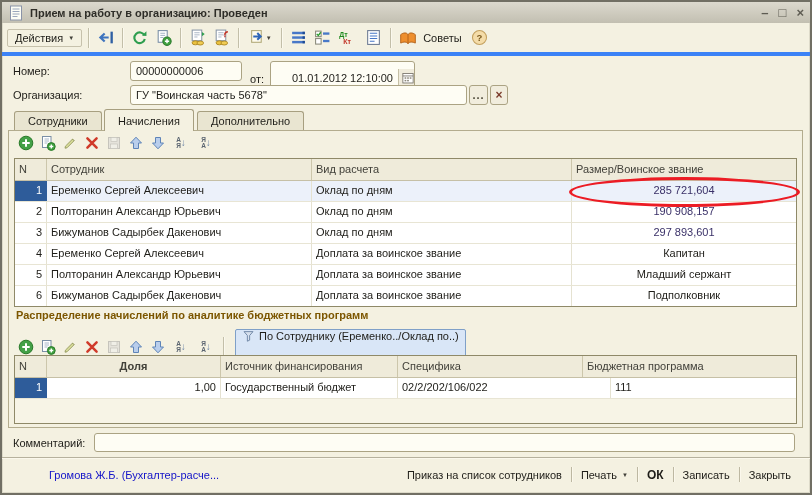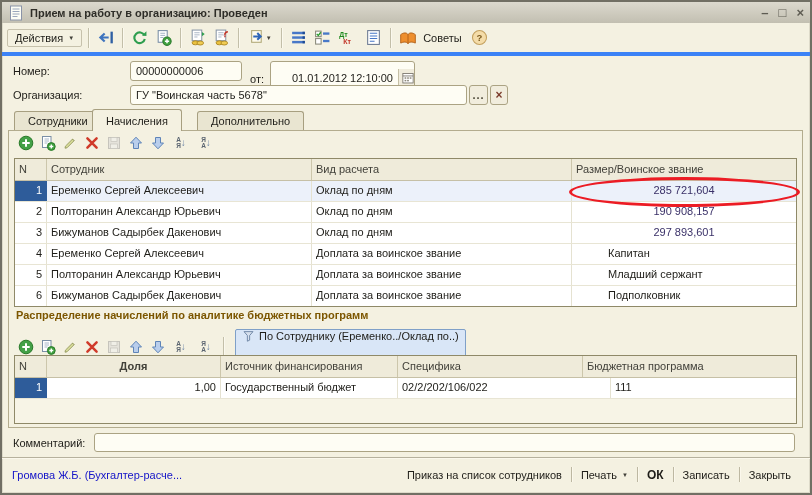--- a/index.html
+++ b/index.html
@@ -46,34 +46,34 @@
   .thead{display:flex;height:21px;background:#EFEBDA;border-bottom:1px solid #C6C0A6;flex:none;}
   .th{padding:0 4px;line-height:20px;border-right:1px solid #CCC6AB;color:#42413A;white-space:nowrap;overflow:hidden;box-sizing:border-box;}
   .th:last-child{border-right:none;}
   .tr{display:flex;height:20px;border-bottom:1px solid #E8E5D4;background:#FFF;flex:none;}
   .td{padding:0 4px;line-height:19px;border-right:1px solid #E5E2D1;white-space:nowrap;overflow:hidden;box-sizing:border-box;}
   .td:last-child{border-right:none;}
   .c-n{width:32px;flex:none;text-align:right;}
   .c-emp{width:265px;flex:none;}
   .c-type{width:260px;flex:none;}
   .c-val{flex:1;text-align:center;color:#3A3168;}
-  .c-val.rank{text-align:left;color:#1e1d18;margin-left:32px;}
+  .c-val.rank{text-align:center;color:#1e1d18;}
   .d-n{width:32px;flex:none;text-align:right;}
   .d-share{width:174px;flex:none;text-align:right;}
   .d-src{width:177px;flex:none;}
   .d-prog{width:213px;flex:none;}
   .d-spec{flex:1;}
   .sel{background:#2E5C9A !important;color:#FFF;border-right-color:#2E5C9A;}
   .hl{background:#ECF1FA;}
   .tfill{flex:1;background:#F7F4E6;}
   .groupttl{position:absolute;left:16px;top:309px;font-weight:bold;color:#7C5600;z-index:3;}
   
   .comment-input{position:absolute;left:94px;top:433px;width:701px;height:19px;box-sizing:border-box;background:#FEFDF4;border:1px solid #ABA383;border-radius:3px;font-family:"Liberation Sans",sans-serif;font-size:11px;padding:0 4px;}
   .statusbar{position:absolute;left:2px;right:2px;top:457px;height:34px;border-top:1px solid #B6B19D;box-shadow:inset 0 1px 0 #FBF8EC;display:flex;align-items:center;padding:0 10px;box-sizing:border-box;}
-  .sb-user{color:#1313C8;white-space:nowrap;}
+  .sb-user{color:#1313C8;white-space:nowrap;margin-left:37px;}
   .sb-right{margin-left:auto;display:flex;align-items:center;}
   .sb-btn{padding:0 9px;white-space:nowrap;display:flex;align-items:center;gap:5px;}
   .sb-btn.ok{font-weight:bold;font-size:12px;}
   .sb-sep{width:1px;height:15px;background:#BDB8A2;box-shadow:1px 0 0 #FBF8EC;}
   
   .annot{position:absolute;left:569px;top:177px;width:231px;height:30px;border:3px solid #EC1C24;border-radius:50%;box-sizing:border-box;z-index:20;pointer-events:none;}
 </style>
 </head>
 <body>
 
@@ -214,21 +214,21 @@
     </span>
   </div>
   <span class="lbl" style="left:13px;top:89px;">Организация:</span>
   <div class="field" style="left:130px;top:85px;width:337px;">ГУ "Воинская часть 5678"</div>
   <span class="sqbtn" style="left:469px;top:85px;width:19px;letter-spacing:1px;">...</span>
   <span class="sqbtn clear-x" style="left:490px;top:85px;width:18px;">×</span>
 
   <div class="tab" style="left:14px;">
       <span>Сотрудники</span>
     </div>
-  <div class="tab active" style="left:92px;">
+  <div class="tab active" style="left:104px;">
       <span>Начисления</span>
     </div>
   <div class="tab" style="left:197px;">
       <span>Дополнительно</span>
     </div>
   <div class="panel"></div>
 
   <div class="gridbar" style="left:16px;top:133px;">
     <span class="gico">
       <svg width="16" height="16" viewBox="0 0 16 16">

